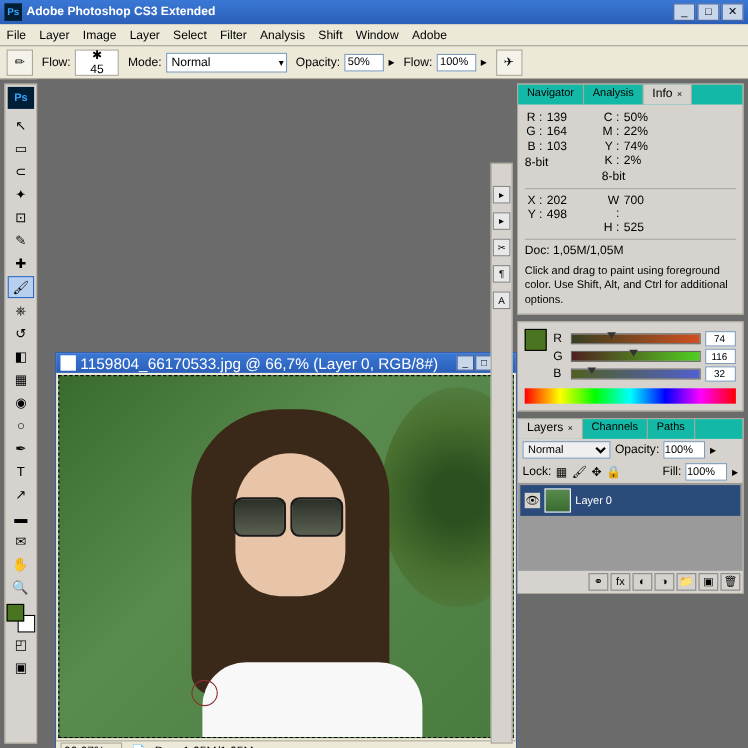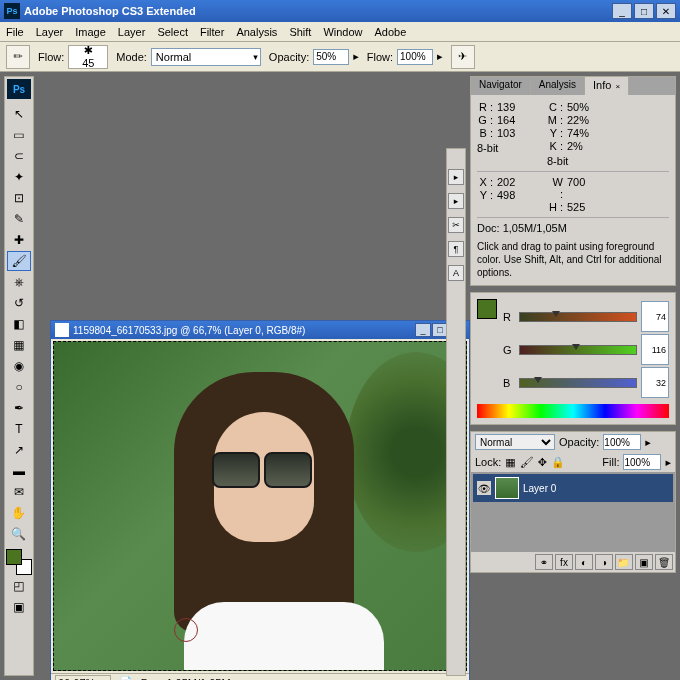--- a/index.html
+++ b/index.html
@@ -24,56 +24,56 @@
 .toolbox .ps{width:24px;height:20px;background:#001e36;color:#31a8ff;font-size:10px;font-weight:bold;display:flex;align-items:center;justify-content:center;margin-bottom:4px}
 .tool{width:24px;height:20px;display:flex;align-items:center;justify-content:center;font-size:12px;cursor:pointer}
 .tool.sel{background:#b8d0f0;border:1px solid #316ac5}
 .colorpick{width:26px;height:26px;position:relative;margin-top:4px}
 .colorpick .fg{width:16px;height:16px;position:absolute;top:0;left:0;border:1px solid #000;z-index:2}
 .colorpick .bg{width:16px;height:16px;position:absolute;bottom:0;right:0;border:1px solid #000;background:#fff}
 .canvas-area{flex:1;position:relative;background:#6b6b6b}
 .docwin{position:absolute;left:16px;top:248px;width:420px;background:#ece9d8;border:1px solid #395fa8}
 .docwin .dt{background:linear-gradient(#3a78d6,#2b5fb8);height:18px;display:flex;align-items:center;padding:0 4px;color:#fff}
 .docwin .dt .di{width:14px;height:14px;background:#fff;margin-right:4px}
-.docwin .dt span{flex:1;color:#fff;font-size:10px}
+.docwin .dt span{flex:1;color:#fff;font-size:14px}
 .docwin .dt .wb{display:flex;gap:1px}
 .docwin .dt .wb div{width:16px;height:14px;background:#c8d6ea;border:1px solid #3a5a9a;font-size:9px;display:flex;align-items:center;justify-content:center}
 .docwin .img{height:330px;border:1px dashed #000;margin:2px;position:relative;overflow:hidden;background:linear-gradient(135deg,#3a6b2e 0%,#5a8b4e 40%,#4a7b3e 100%)}
 .docwin .img .trees{position:absolute;right:-20px;top:10px;width:140px;height:200px;background:radial-gradient(circle,#2d5020 20%,#4a7030 60%,transparent);border-radius:50%}
 .docwin .img .person{position:absolute;left:90px;top:30px;width:240px;height:300px}
 .docwin .img .hair{position:absolute;top:0;left:30px;width:180px;height:260px;background:#3a2818;border-radius:80px 80px 20px 20px}
 .docwin .img .face{position:absolute;top:40px;left:70px;width:100px;height:130px;background:#e8c4a8;border-radius:50px 50px 40px 40px}
 .docwin .img .glasses{position:absolute;top:80px;left:68px;width:104px;height:36px;display:flex;gap:4px}
 .docwin .img .lens{width:48px;height:36px;background:linear-gradient(#2a3028,#5a6050);border-radius:8px;border:2px solid #1a1a1a}
 .docwin .img .shirt{position:absolute;top:230px;left:40px;width:200px;height:100px;background:#f8f8f8;border-radius:40px 40px 0 0}
 .docwin .img .cursor{position:absolute;bottom:28px;left:120px;width:24px;height:24px;border:1px solid #8b3030;border-radius:50%}
 .docwin .sb{height:18px;background:#ece9d8;border-top:1px solid #aca899;display:flex;align-items:center;padding:0 4px;gap:8px;font-size:10px}
 .docwin .sb .zoom{width:56px;border:1px solid #aca899;padding:1px 2px}
 .panels{width:210px;background:#6b6b6b;padding:4px 4px 4px 0;display:flex;flex-direction:column;gap:6px}
 .panelstrip{width:20px;background:#d6d3ce;border:1px solid #aca899;position:absolute;right:214px;top:76px;height:calc(100% - 80px);display:flex;flex-direction:column;align-items:center;gap:8px;padding:20px 0}
 .panelstrip div{width:16px;height:16px;border:1px solid #888;background:#e8e8e8;font-size:9px;display:flex;align-items:center;justify-content:center}
 .panel{background:#d6d3ce;border:1px solid #aca899}
-.ptabs{display:flex;background:#a3a3a3;height:18px}
+.ptabs{display:flex;background:#14b8a6;height:18px}
 .ptab{padding:2px 8px;font-size:10px;border-right:1px solid #aca899;cursor:pointer}
 .ptab.act{background:#d6d3ce}
 .ptab .x{margin-left:4px;font-size:8px}
 .pbody{padding:6px;font-size:10px}
 .inforow{display:flex;gap:20px;margin-bottom:4px}
 .infocol{display:flex;flex-direction:column;gap:1px}
 .infocol div{display:flex;gap:4px}
 .infocol .l{width:16px;text-align:right}
 .infocol .v{width:30px;text-align:left}
 .colorslider{display:flex;align-items:center;gap:4px;margin:2px 0}
 .colorslider .cl{width:12px}
 .colorslider .bar{flex:1;height:10px;position:relative;border:1px solid #666}
 .colorslider .bar.r{background:linear-gradient(90deg,#374020,#d05020)}
 .colorslider .bar.g{background:linear-gradient(90deg,#502020,#50d020)}
 .colorslider .bar.b{background:linear-gradient(90deg,#506020,#5060d0)}
 .colorslider .tri{position:absolute;top:-2px;width:0;height:0;border-left:4px solid transparent;border-right:4px solid transparent;border-top:6px solid #333}
-.colorslider input{width:28px;height:31px;border:1px solid #7f9db9;font-size:9px;text-align:right;padding-right:2px}
+.colorslider input{width:28px;height:14px;border:1px solid #7f9db9;font-size:9px;text-align:center;padding-right:2px}
 .spectrum{height:14px;background:linear-gradient(90deg,red,yellow,lime,cyan,blue,magenta,red);margin-top:4px}
 .layerctl{display:flex;align-items:center;gap:4px;padding:2px 4px}
 .layerctl select,.layerctl input{border:1px solid #7f9db9;height:16px;font-size:10px}
 .layerctl .op{width:80px}
 .layerlist{background:#9a9a9a;height:80px;padding:2px}
 .layerrow{background:#2b4b7a;color:#fff;display:flex;align-items:center;height:28px;gap:4px;padding:0 4px}
 .layerrow .eye{width:14px;height:14px;background:#d6d3ce;color:#000;display:flex;align-items:center;justify-content:center;font-size:10px}
 .layerrow .thumb{width:24px;height:22px;background:linear-gradient(#5a8b4e,#3a6b2e);border:1px solid #fff}
 .layerrow span{color:#fff;font-size:10px}
 .layerbtm{display:flex;justify-content:flex-end;gap:2px;padding:2px;background:#d6d3ce}
@@ -313,20 +313,25 @@
                 </div>
                 <input value="32" style="">
               </div>
           </div>
         </div>
         <div class="spectrum"></div>
       </div>
     </div>
 
     <div class="panel">
+      <div class="ptabs">
+        <div class="ptab act"><span>Layers</span><span class="x">×</span></div>
+        <div class="ptab">Channels</div>
+        <div class="ptab">Paths</div>
+      </div>
       <div class="layerctl">
         <select class="op"><option>Normal</option></select>
         <span>Opacity:</span>
         <input type="text" style="width: 38px;" value="100%">
         <span>▸</span>
       </div>
       <div class="layerctl">
         <span>Lock:</span>
         <span>▦</span>
         <span>🖌</span>

